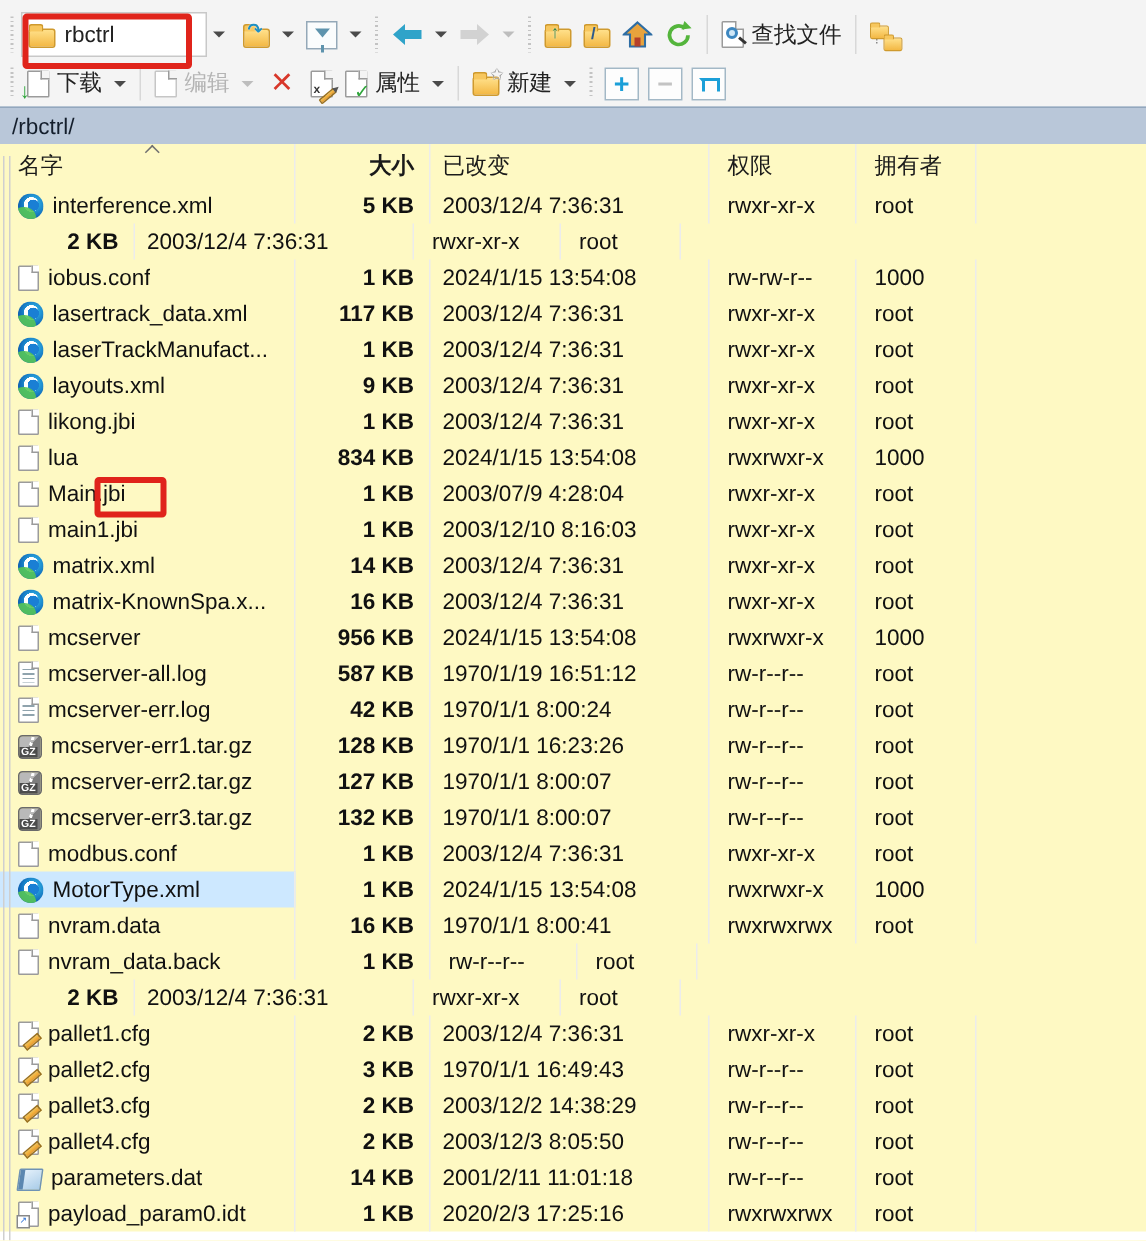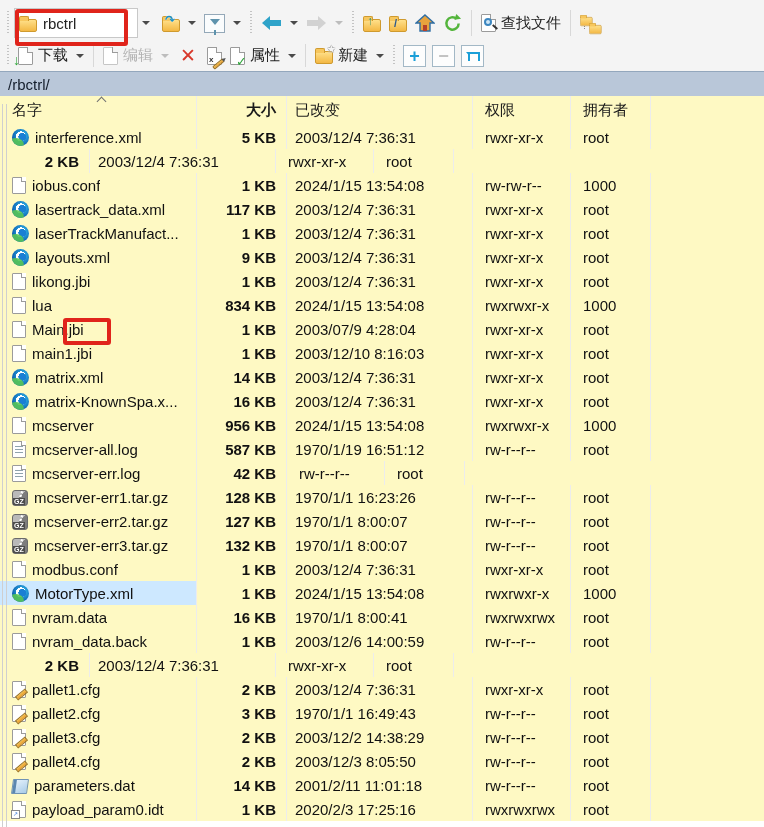--- a/index.html
+++ b/index.html
@@ -432,20 +432,21 @@
       <div class="cell c-perms">rw-r--r--</div>
       <div class="cell c-owner">root</div>
       <div class="cell c-fill"></div>
     </div>
         <div class="row">
       <div class="cell c-name">
         <span class="ficon log"></span>
         <span class="txt">mcserver-err.log</span>
       </div>
       <div class="cell c-size">42 KB</div>
+      <div class="cell c-date">1970/1/1 8:00:24</div>
       <div class="cell c-perms">rw-r--r--</div>
       <div class="cell c-owner">root</div>
       <div class="cell c-fill"></div>
     </div>
         <div class="row">
       <div class="cell c-name">
         <span class="ficon gz" data-ext="GZ"></span>
         <span class="txt">mcserver-err1.tar.gz</span>
       </div>
       <div class="cell c-size">128 KB</div>
@@ -508,21 +509,20 @@
       <div class="cell c-perms">rwxrwxrwx</div>
       <div class="cell c-owner">root</div>
       <div class="cell c-fill"></div>
     </div>
         <div class="row">
       <div class="cell c-name">
         <span class="ficon file"></span>
         <span class="txt">nvram_data.back</span>
       </div>
       <div class="cell c-size">1 KB</div>
-      <div class="cell c-date">2003/12/6 14:00:59</div>
       <div class="cell c-perms">rw-r--r--</div>
       <div class="cell c-owner">root</div>
       <div class="cell c-fill"></div>
     </div>
         <div class="row">
       <div class="cell c-size">2 KB</div>
       <div class="cell c-date">2003/12/4 7:36:31</div>
       <div class="cell c-perms">rwxr-xr-x</div>
       <div class="cell c-owner">root</div>
       <div class="cell c-fill"></div>

